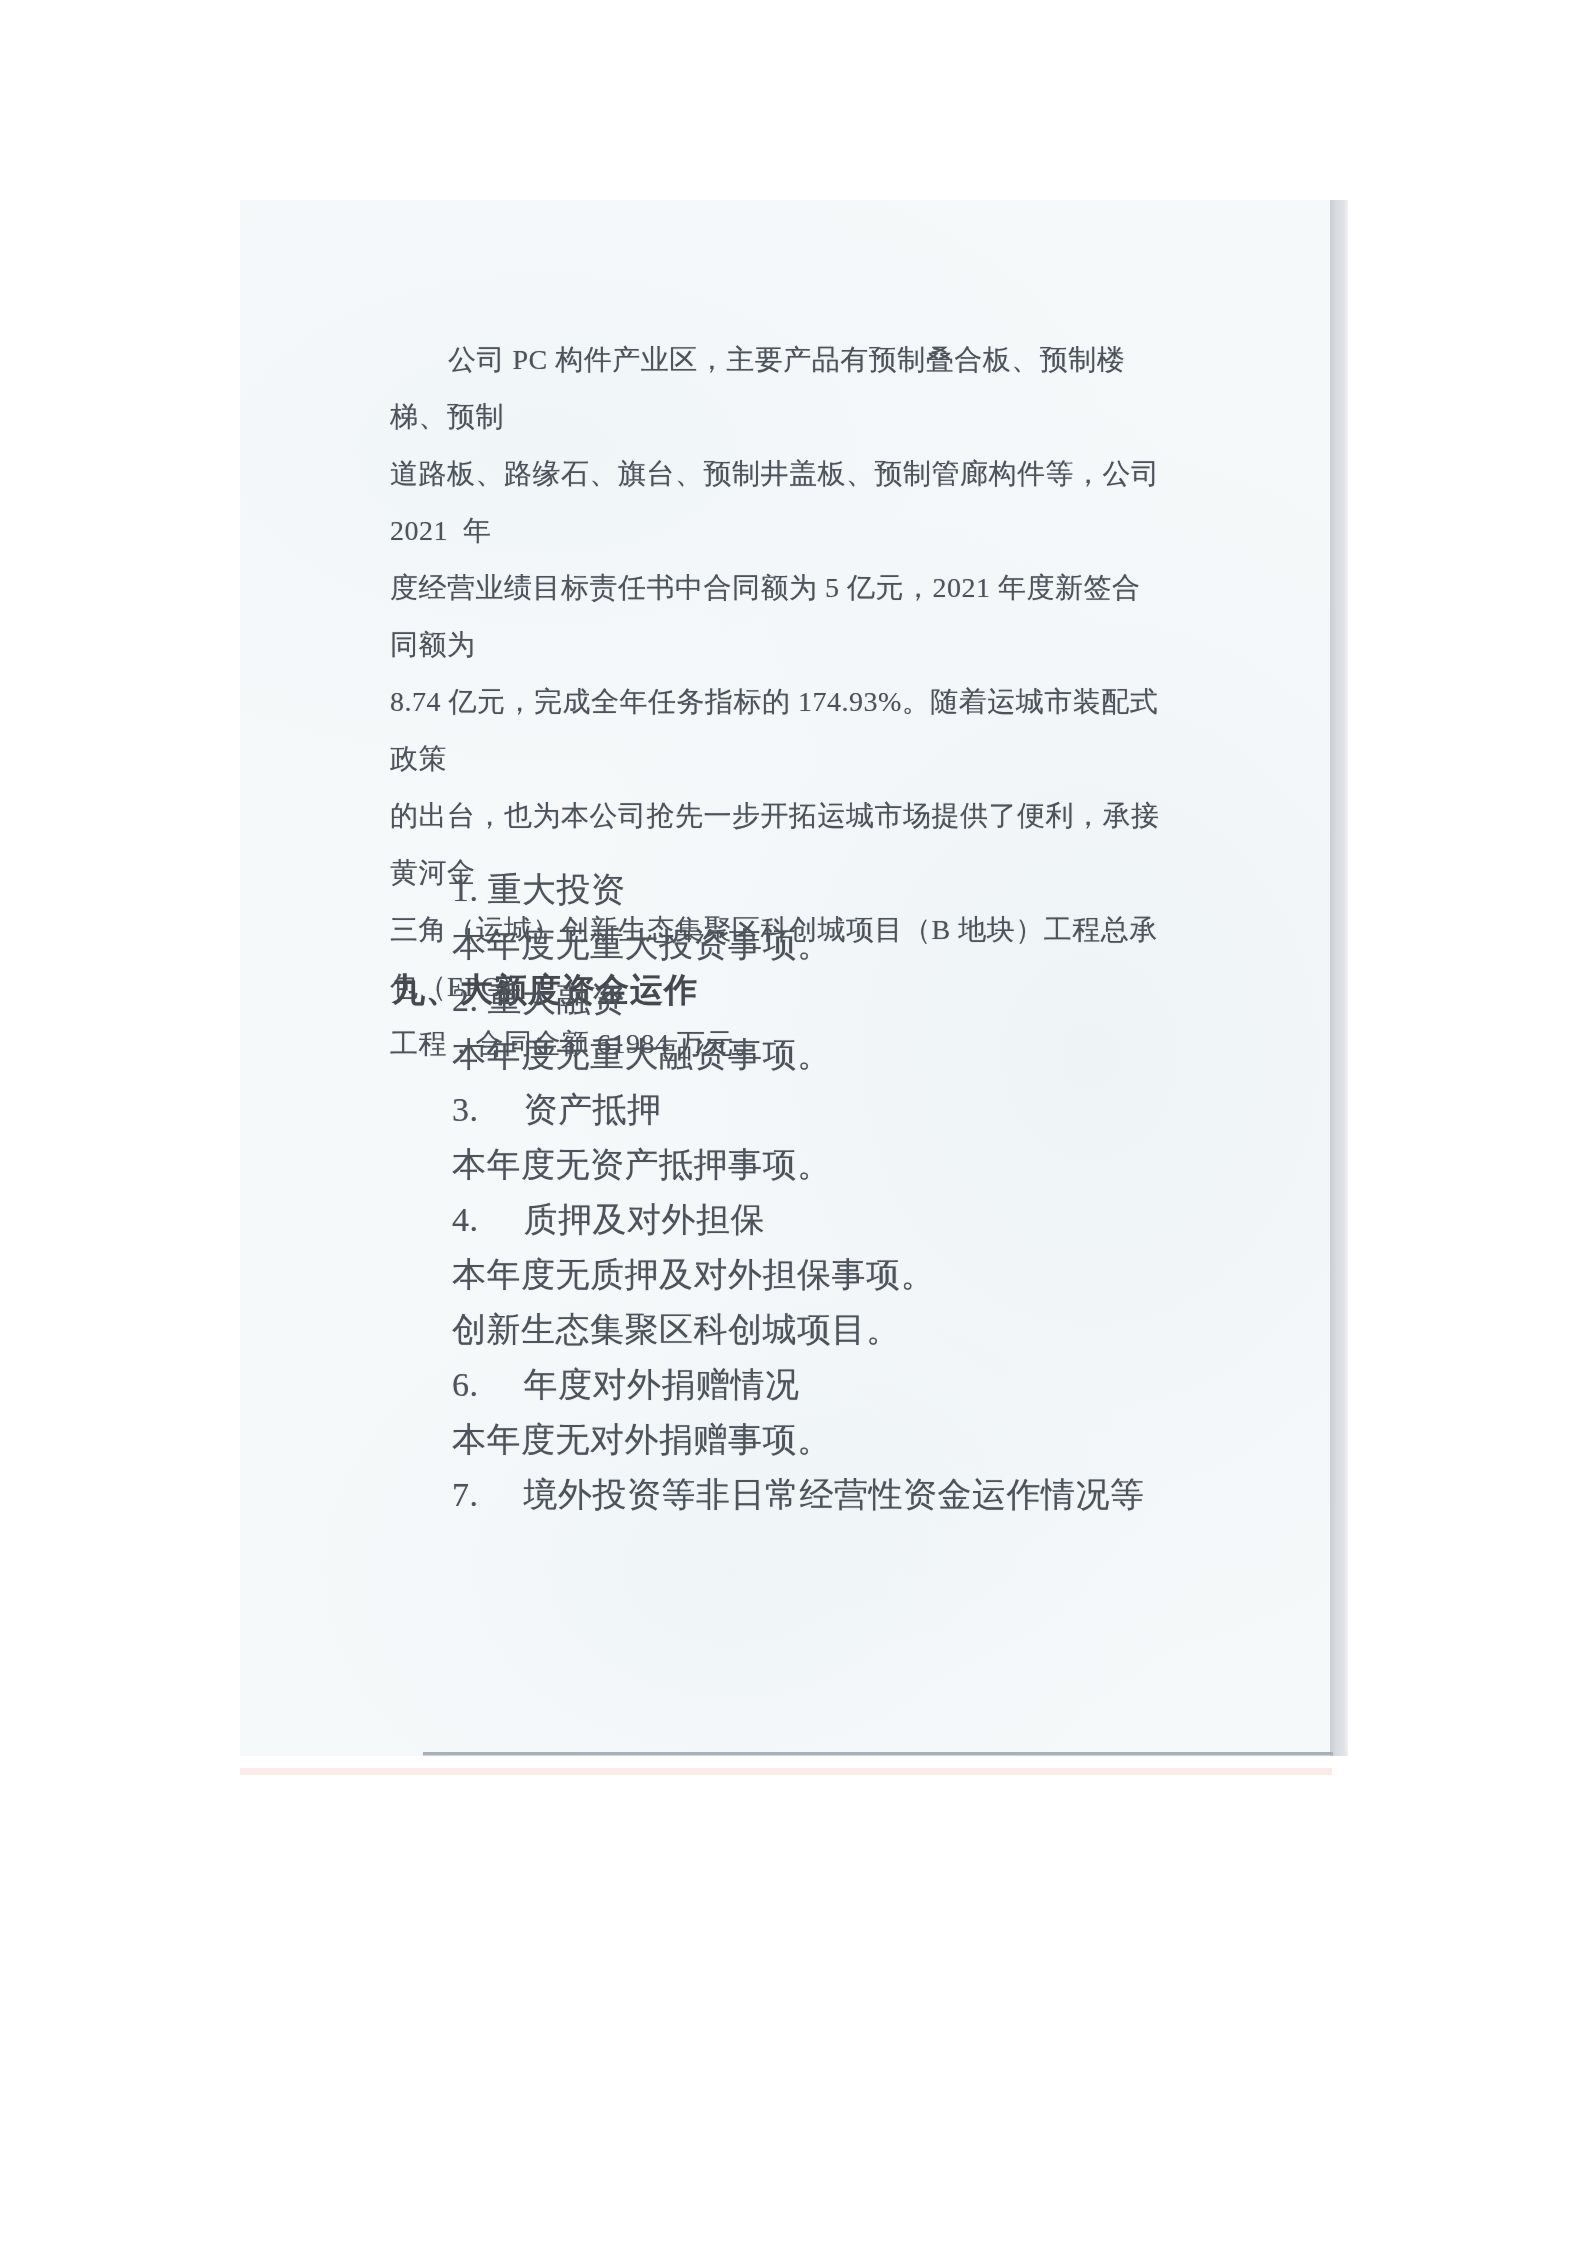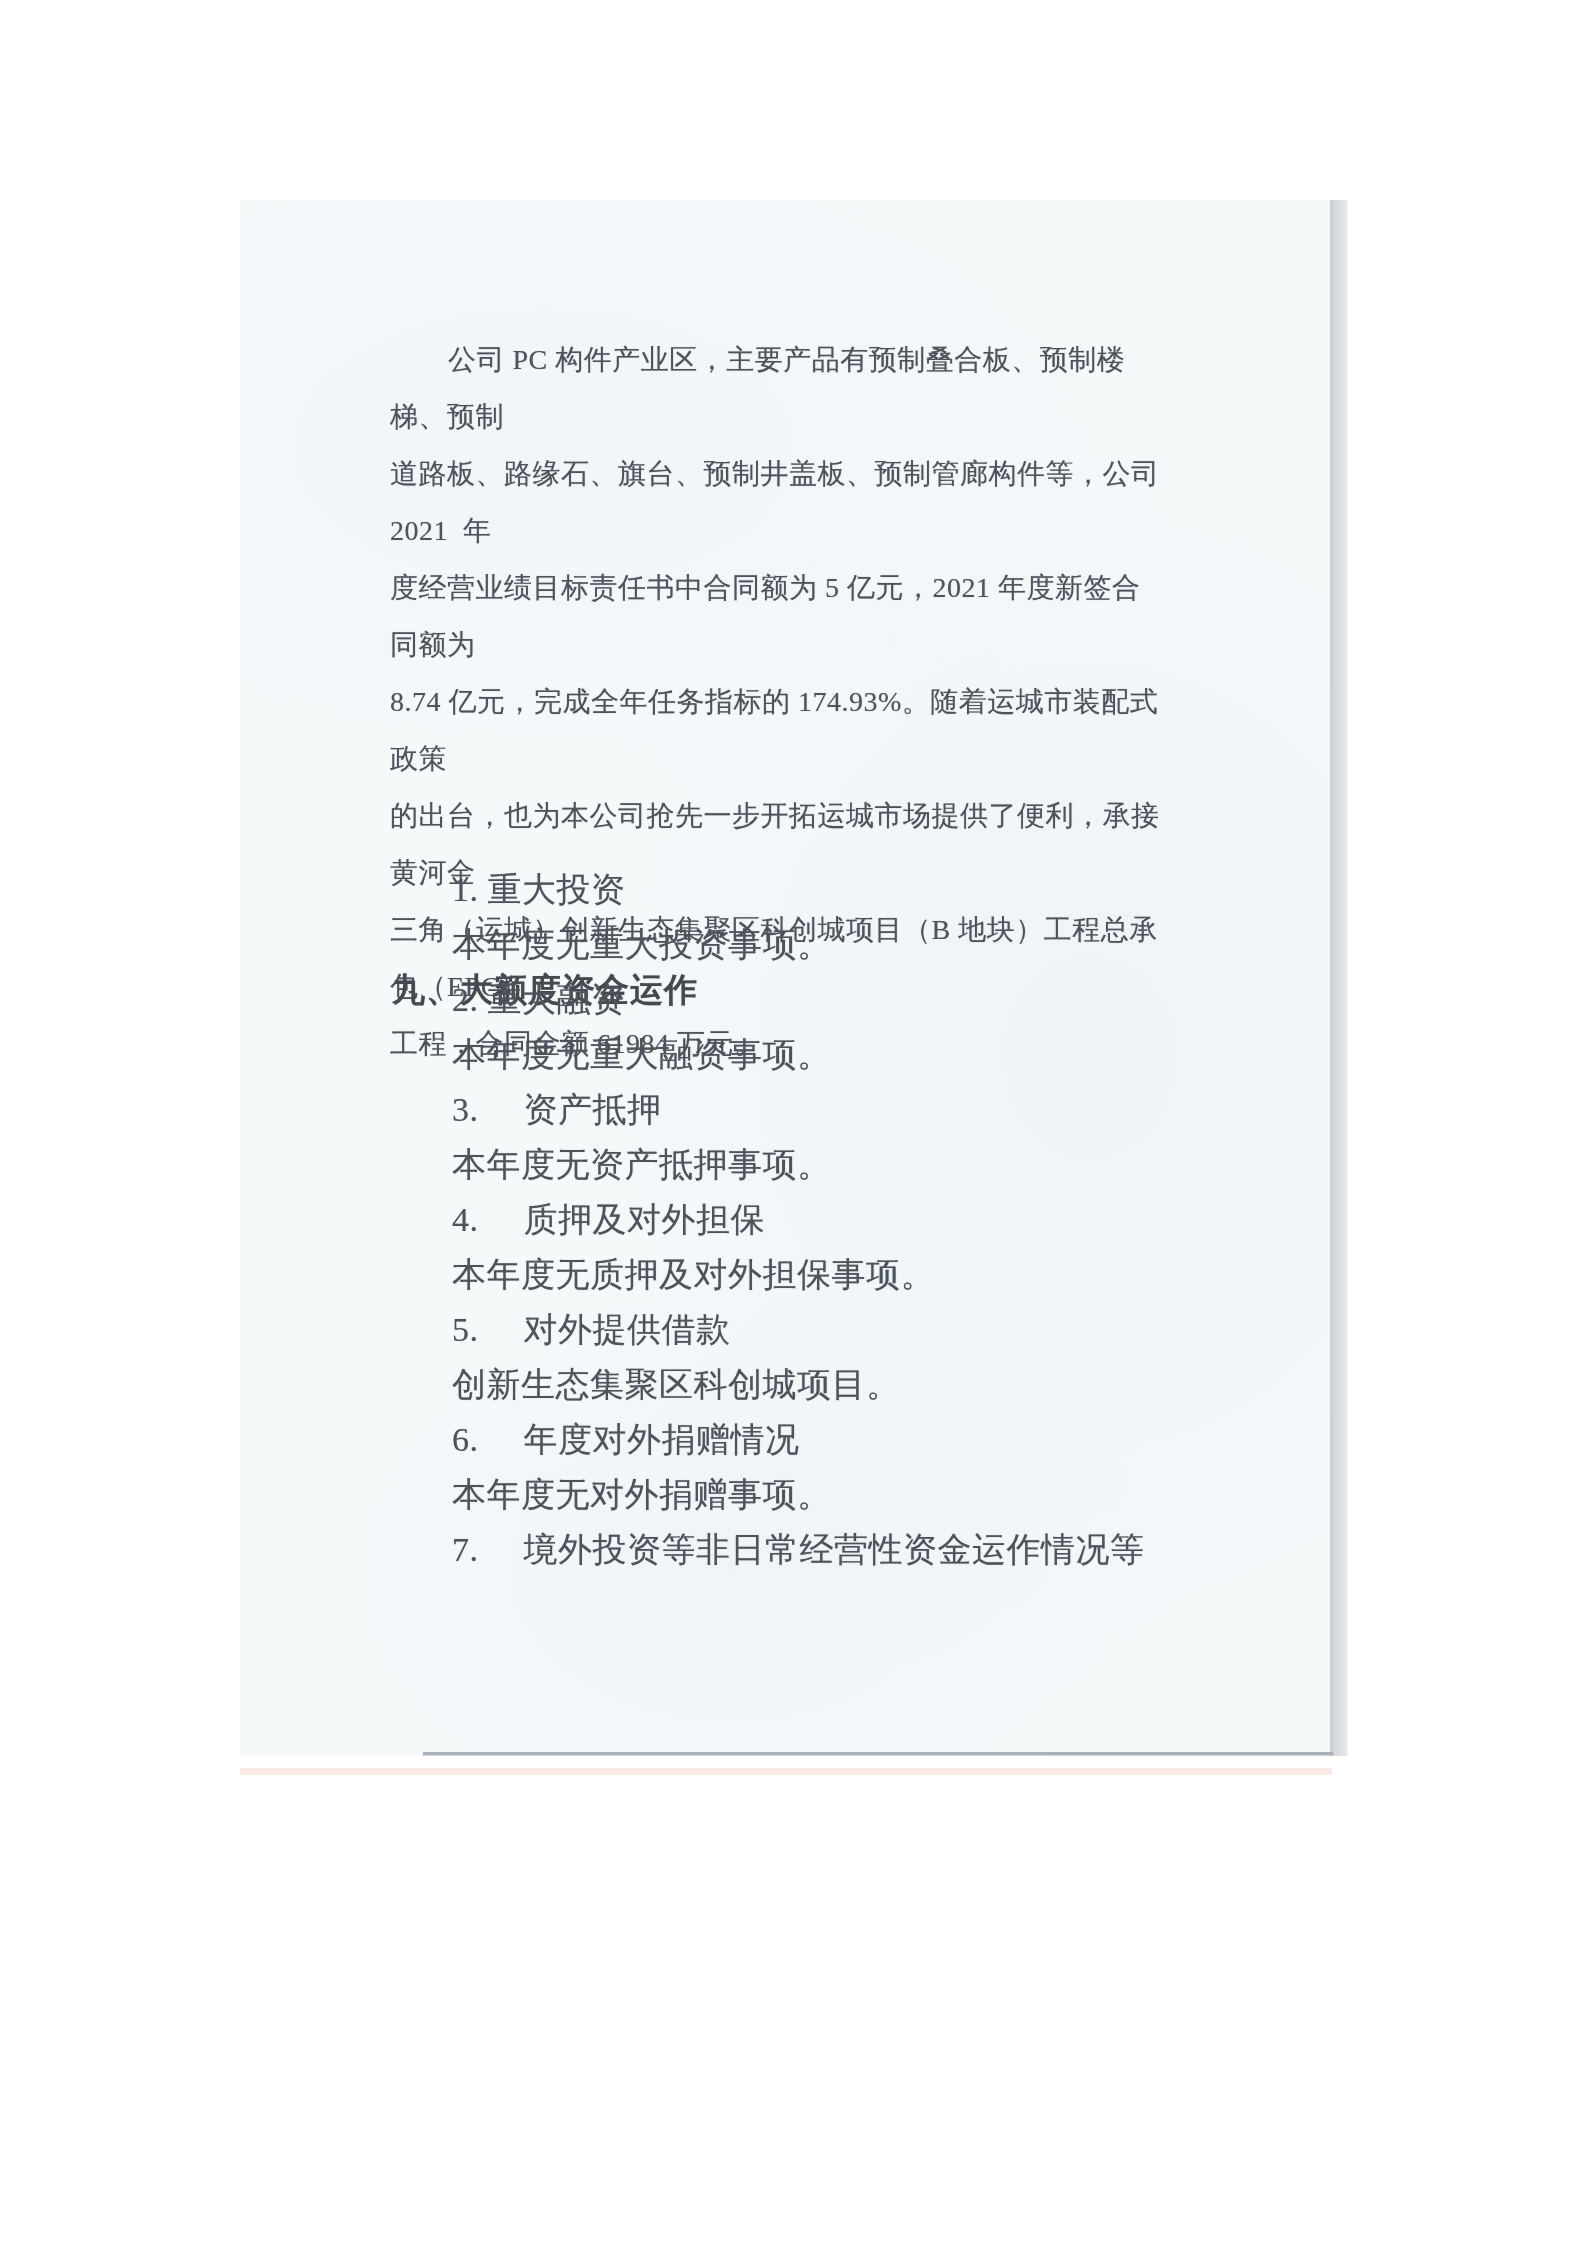--- a/index.html
+++ b/index.html
@@ -115,21 +115,20 @@
 
     <div class="numlist">
         <div class="tline">1. 重大投资</div>
         <div class="tline">本年度无重大投资事项。</div>
         <div class="tline">2. 重大融资</div>
         <div class="tline">本年度无重大融资事项。</div>
         <div class="tline">3.     资产抵押</div>
         <div class="tline">本年度无资产抵押事项。</div>
         <div class="tline">4.     质押及对外担保</div>
         <div class="tline">本年度无质押及对外担保事项。</div>
-        <div class="tline">5.     对外提供借款</div>
         <div class="tline">创新生态集聚区科创城项目。</div>
         <div class="tline">6.     年度对外捐赠情况</div>
         <div class="tline">本年度无对外捐赠事项。</div>
         <div class="tline">7.     境外投资等非日常经营性资金运作情况等</div>
       </div>
 
   </div>
 
   <div class="edge-strip"></div>
   <div class="bottom-edge"></div>

